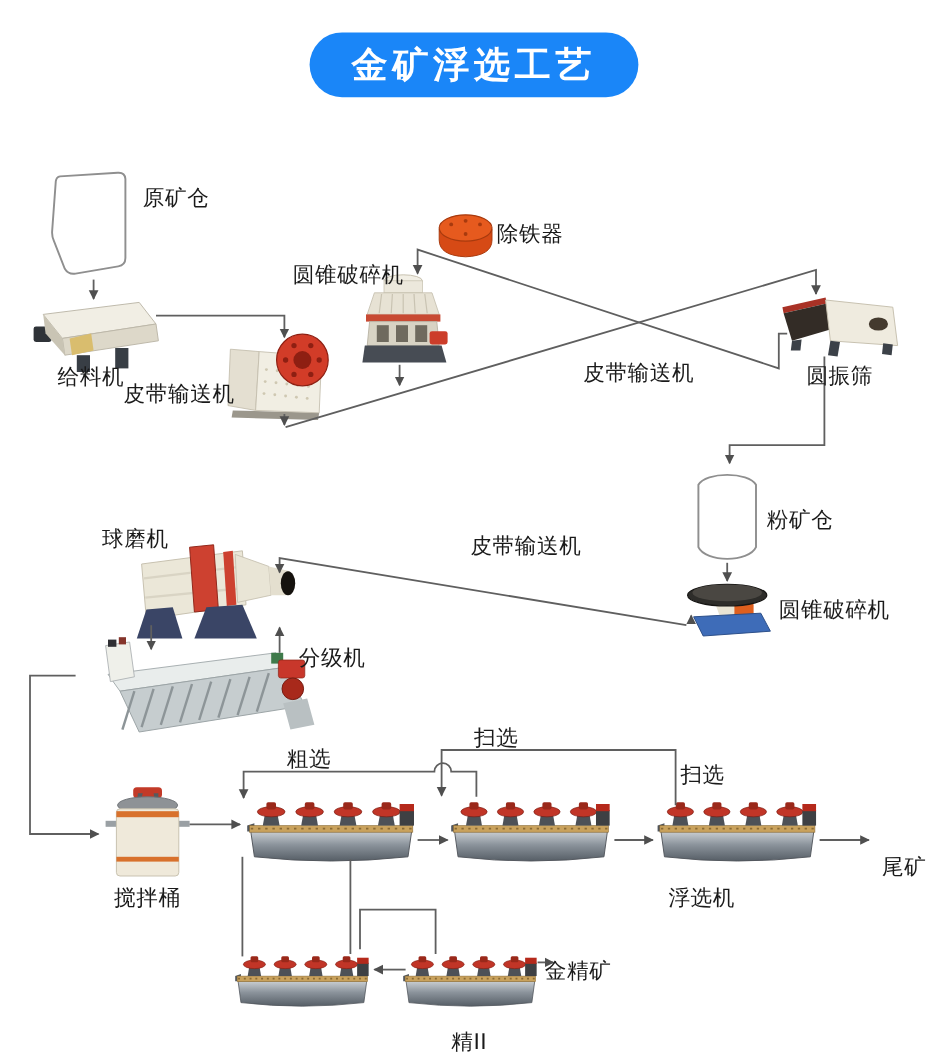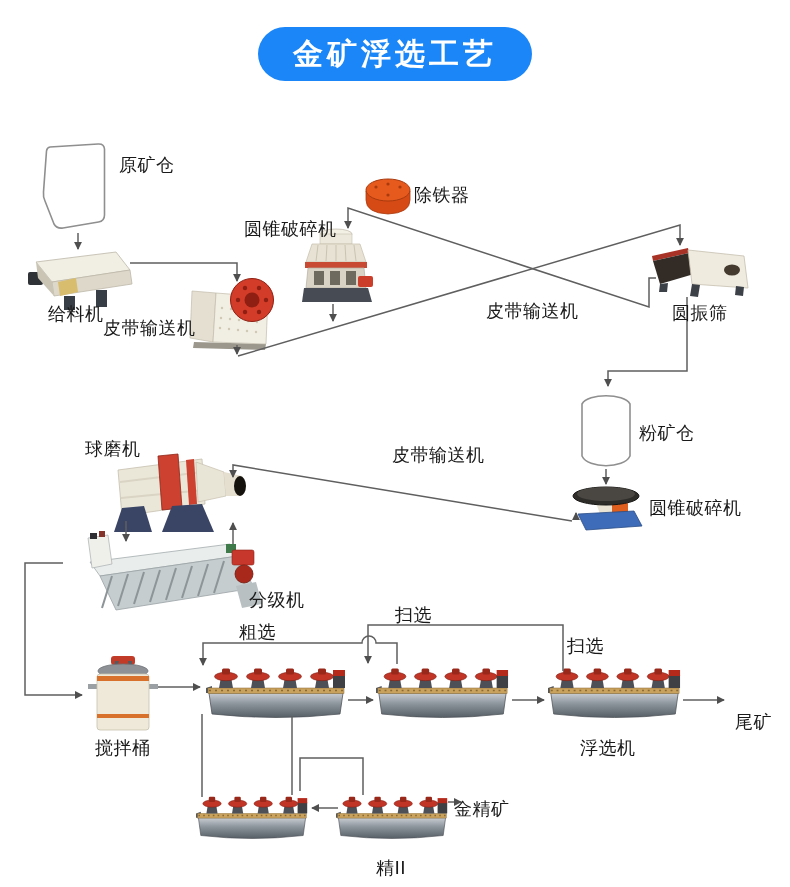--- a/index.html
+++ b/index.html
@@ -235,23 +235,23 @@
   <div class="lbl" style="left:48px;top:302px">给料机</div>
   <div class="lbl" style="left:103px;top:316px">皮带输送机</div>
   <div class="lbl" style="left:244px;top:217px">圆锥破碎机</div>
   <div class="lbl" style="left:414px;top:183px">除铁器</div>
   <div class="lbl" style="left:486px;top:299px">皮带输送机</div>
   <div class="lbl" style="left:672px;top:301px">圆振筛</div>
   <div class="lbl" style="left:639px;top:421px">粉矿仓</div>
   <div class="lbl" style="left:649px;top:496px">圆锥破碎机</div>
   <div class="lbl" style="left:85px;top:437px">球磨机</div>
   <div class="lbl" style="left:392px;top:443px">皮带输送机</div>
-  <div class="lbl" style="left:249px;top:588px">分级机</div>
+  <div class="lbl" style="left:249px;top:536px">分级机</div>
   <div class="lbl" style="left:239px;top:620px">粗选</div>
   <div class="lbl" style="left:395px;top:603px">扫选</div>
   <div class="lbl" style="left:567px;top:634px">扫选</div>
   <div class="lbl" style="left:95px;top:736px">搅拌桶</div>
-  <div class="lbl" style="left:580px;top:736px">浮选机</div>
+  <div class="lbl" style="left:557px;top:736px">浮选机</div>
   <div class="lbl" style="left:735px;top:710px">尾矿</div>
   <div class="lbl" style="left:454px;top:797px">金精矿</div>
   <div class="lbl" style="left:221px;top:892px">精I</div>
   <div class="lbl" style="left:376px;top:856px">精II</div>
 </div>
 
 </body></html>

